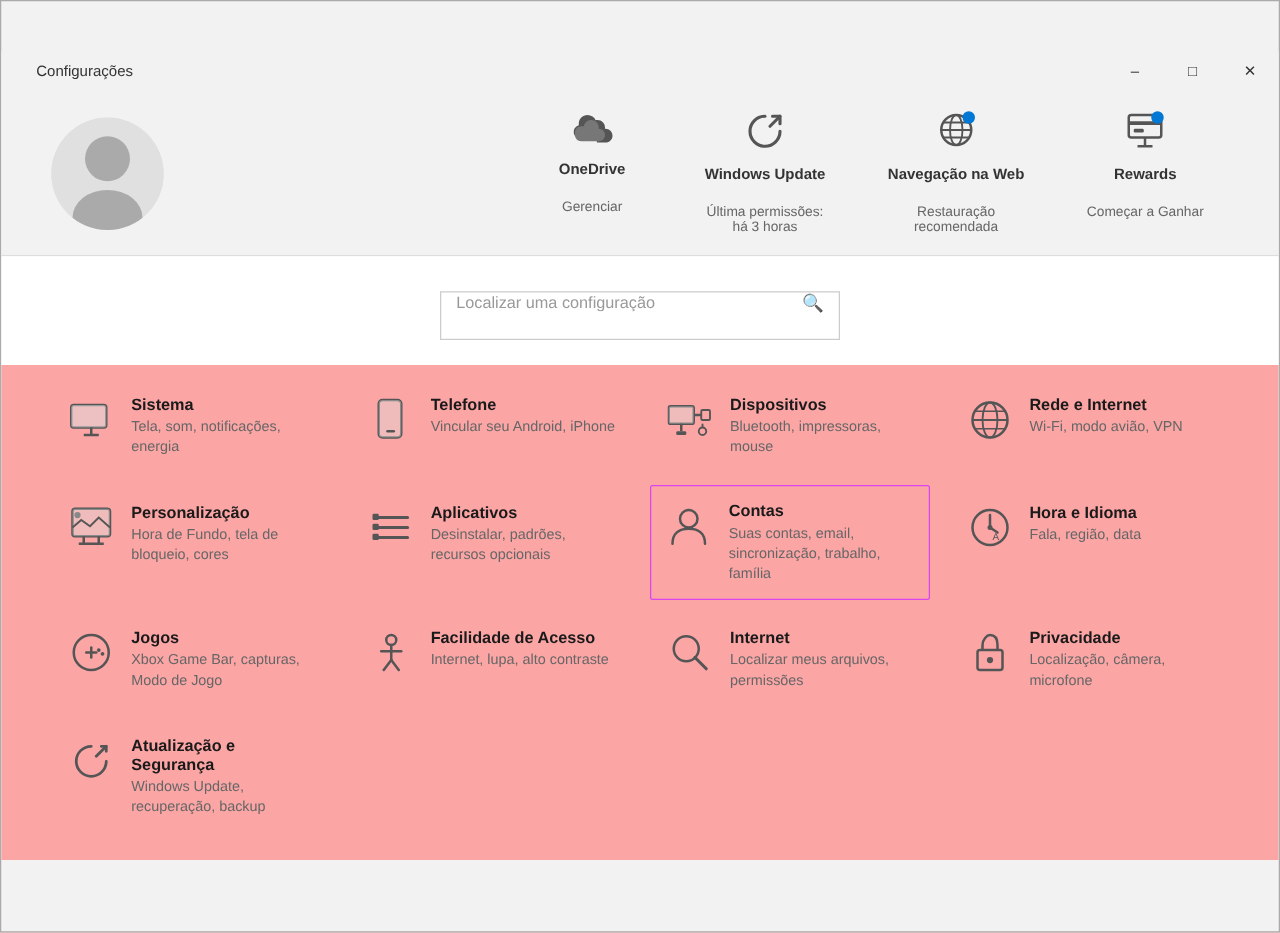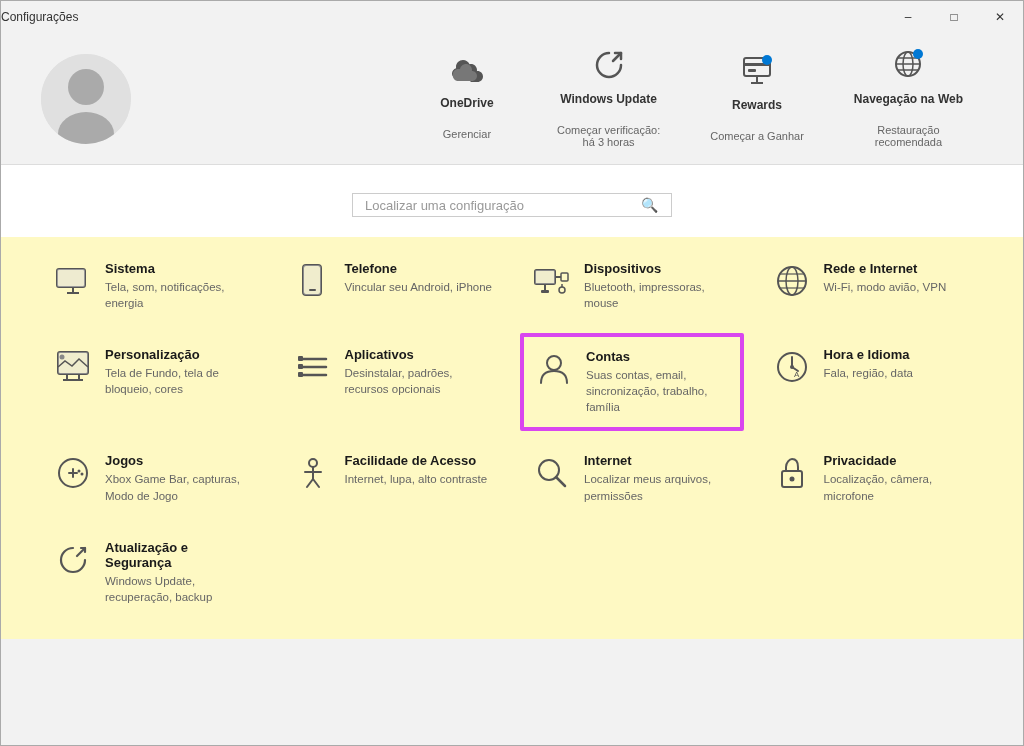--- a/index.html
+++ b/index.html
@@ -10,22 +10,23 @@
       height: 746px;
       overflow: hidden;
       border: 1px solid #aaa;
     }
     
     .titlebar {
       background: #f2f2f2;
       height: 32px;
       display: flex;
       align-items: center;
-      padding: 0 0;
+      padding: 0 28px;
       position: relative;
+      margin-top: 40px;
     }
     .titlebar-title {
       font-size: 12px;
       color: #333;
     }
     .titlebar-controls {
       position: absolute;
       right: 0;
       top: 0;
       display: flex;
@@ -65,21 +66,21 @@
       display: flex;
       align-items: center;
       justify-content: center;
       overflow: hidden;
     }
     .avatar svg { width: 90px; height: 90px; }
 
     .header-items {
       display: flex;
       gap: 50px;
-      align-items: center;
+      align-items: flex-start;
       margin-left: auto;
       padding-right: 20px;
     }
     .header-item {
       display: flex;
       flex-direction: column;
       align-items: center;
       text-align: center;
       cursor: pointer;
       min-width: 80px;
@@ -112,59 +113,59 @@
 
     
     .search-area {
       display: flex;
       justify-content: center;
       padding: 28px 0 20px 0;
       background: white;
     }
     .search-box {
       width: 320px;
-      height: 24px;
+      height: 39px;
       border: 1px solid #ccc;
       display: flex;
-      align-items: center;
+      align-items: flex-start;
       padding: 0 12px;
       gap: 8px;
     }
     .search-box input {
       border: none;
       outline: none;
       font-size: 13px;
       color: #333;
       flex: 1;
       background: transparent;
     }
     .search-box input::placeholder { color: #999; }
     .search-icon-inner { color: #999; font-size: 14px; }
 
     
     .main {
-      background: #fef9c3;
+      background: #fca5a5;
       padding: 10px 40px 20px 40px;
     }
     .settings-grid {
       display: grid;
       grid-template-columns: repeat(4, 1fr);
       gap: 8px 16px;
     }
     .settings-item {
       display: flex;
       align-items: flex-start;
       padding: 12px 10px;
       cursor: pointer;
       border: 2px solid transparent;
       border-radius: 2px;
       gap: 12px;
     }
     .settings-item.highlighted {
-      border: 4px solid #d946ef;
+      border: 1px solid #d946ef;
     }
     .settings-item-icon {
       width: 40px;
       min-width: 40px;
       height: 40px;
       display: flex;
       align-items: center;
       justify-content: center;
       color: #555;
       font-size: 26px;
@@ -221,58 +222,58 @@
     <div class="header-item">
       <div class="header-item-icon">
         <svg width="34" height="30" viewBox="0 0 34 30" fill="none" xmlns="http://www.w3.org/2000/svg">
           <path d="M17 4C10.37 4 5 9.37 5 16C5 22.63 10.37 28 17 28C23.63 28 29 22.63 29 16" stroke="#555" stroke-width="2.5" fill="none" stroke-linecap="round"></path>
           <path d="M23 4L29 4L29 10" stroke="#555" stroke-width="2.5" stroke-linecap="round" stroke-linejoin="round" fill="none"></path>
           <path d="M29 4L21 12" stroke="#555" stroke-width="2.5" stroke-linecap="round" fill="none"></path>
         </svg>
       </div>
       <div class="header-item-title">Windows Update</div>
       <div class="header-item-sub">
-        <span>Começar verificação:</span><br>
+        <span>Última permissões:</span><br>
         <span>há 3 horas</span>
+      </div>
+    </div>
+
+    <div class="header-item">
+      <div class="header-item-icon" style="position:relative;">
+        <svg width="34" height="30" viewBox="0 0 34 30" fill="none" xmlns="http://www.w3.org/2000/svg">
+          <circle cx="17" cy="15" r="12" stroke="#555" stroke-width="2" fill="none"></circle>
+          <ellipse cx="17" cy="15" rx="5" ry="12" stroke="#555" stroke-width="1.5" fill="none"></ellipse>
+          <line x1="5" y1="15" x2="29" y2="15" stroke="#555" stroke-width="1.5"></line>
+          <line x1="7" y1="9" x2="27" y2="9" stroke="#555" stroke-width="1.5"></line>
+          <line x1="7" y1="21" x2="27" y2="21" stroke="#555" stroke-width="1.5"></line>
+        </svg>
+        <span class="dot" style="width:10px;height:10px;background:#0078d4;border-radius:50%;position:absolute;top:0;right:2px;"></span>
+      </div>
+      <div class="header-item-title">
+        <span>Navegação na</span> <span>Web</span>
+      </div>
+      <div class="header-item-sub">
+        <span>Restauração</span><br>
+        <span>recomendada</span>
       </div>
     </div>
 
     <div class="header-item">
       <div class="header-item-icon" style="position:relative;">
         <svg width="34" height="30" viewBox="0 0 34 30" fill="none" xmlns="http://www.w3.org/2000/svg">
           <rect x="4" y="3" width="26" height="18" rx="2" stroke="#555" stroke-width="2" fill="none"></rect>
           <rect x="4" y="8" width="26" height="3" fill="#555"></rect>
           <rect x="8" y="14" width="8" height="3" rx="1" fill="#555"></rect>
           <line x1="17" y1="21" x2="17" y2="28" stroke="#555" stroke-width="2"></line>
           <line x1="11" y1="28" x2="23" y2="28" stroke="#555" stroke-width="2"></line>
         </svg>
         <span class="dot" style="width:10px;height:10px;background:#0078d4;border-radius:50%;position:absolute;top:0;right:2px;"></span>
       </div>
       <div class="header-item-title">Rewards</div>
       <div class="header-item-sub">Começar a Ganhar</div>
-    </div>
-
-    <div class="header-item">
-      <div class="header-item-icon" style="position:relative;">
-        <svg width="34" height="30" viewBox="0 0 34 30" fill="none" xmlns="http://www.w3.org/2000/svg">
-          <circle cx="17" cy="15" r="12" stroke="#555" stroke-width="2" fill="none"></circle>
-          <ellipse cx="17" cy="15" rx="5" ry="12" stroke="#555" stroke-width="1.5" fill="none"></ellipse>
-          <line x1="5" y1="15" x2="29" y2="15" stroke="#555" stroke-width="1.5"></line>
-          <line x1="7" y1="9" x2="27" y2="9" stroke="#555" stroke-width="1.5"></line>
-          <line x1="7" y1="21" x2="27" y2="21" stroke="#555" stroke-width="1.5"></line>
-        </svg>
-        <span class="dot" style="width:10px;height:10px;background:#0078d4;border-radius:50%;position:absolute;top:0;right:2px;"></span>
-      </div>
-      <div class="header-item-title">
-        <span>Navegação na</span> <span>Web</span>
-      </div>
-      <div class="header-item-sub">
-        <span>Restauração</span><br>
-        <span>recomendada</span>
-      </div>
     </div>
   </div>
 </div>
 
 <div class="search-area">
   <div class="search-box">
     <input type="text" placeholder="Localizar uma configuração" style="">
     <span class="search-icon-inner">🔍</span>
   </div>
 </div>
@@ -351,21 +352,21 @@
           <rect x="3" y="3" width="30" height="22" rx="2" fill="#ddd" opacity="0.4"></rect>
           <path d="M3 18 L10 12 L17 17 L24 10 L33 18" stroke="#555" stroke-width="1.5" fill="none"></path>
           <line x1="12" y1="25" x2="12" y2="31" stroke="#555" stroke-width="2"></line>
           <line x1="24" y1="25" x2="24" y2="31" stroke="#555" stroke-width="2"></line>
           <line x1="8" y1="31" x2="28" y2="31" stroke="#555" stroke-width="2"></line>
           <circle cx="7" cy="8" r="2.5" fill="#888"></circle>
         </svg>
       </div>
       <div class="settings-item-text">
         <div class="settings-item-title">Personalização</div>
-        <div class="settings-item-desc">Tela de Fundo, tela de bloqueio, cores</div>
+        <div class="settings-item-desc">Hora de Fundo, tela de bloqueio, cores</div>
       </div>
     </div>
 
     <div class="settings-item">
       <div class="settings-item-icon">
         <svg width="36" height="36" viewBox="0 0 36 36" fill="none" xmlns="http://www.w3.org/2000/svg">
           <line x1="5" y1="10" x2="31" y2="10" stroke="#555" stroke-width="2.5" stroke-linecap="round"></line>
           <line x1="5" y1="18" x2="31" y2="18" stroke="#555" stroke-width="2.5" stroke-linecap="round"></line>
           <line x1="5" y1="26" x2="31" y2="26" stroke="#555" stroke-width="2.5" stroke-linecap="round"></line>
           <rect x="3" y="7" width="5" height="5" rx="1" fill="#555"></rect>

